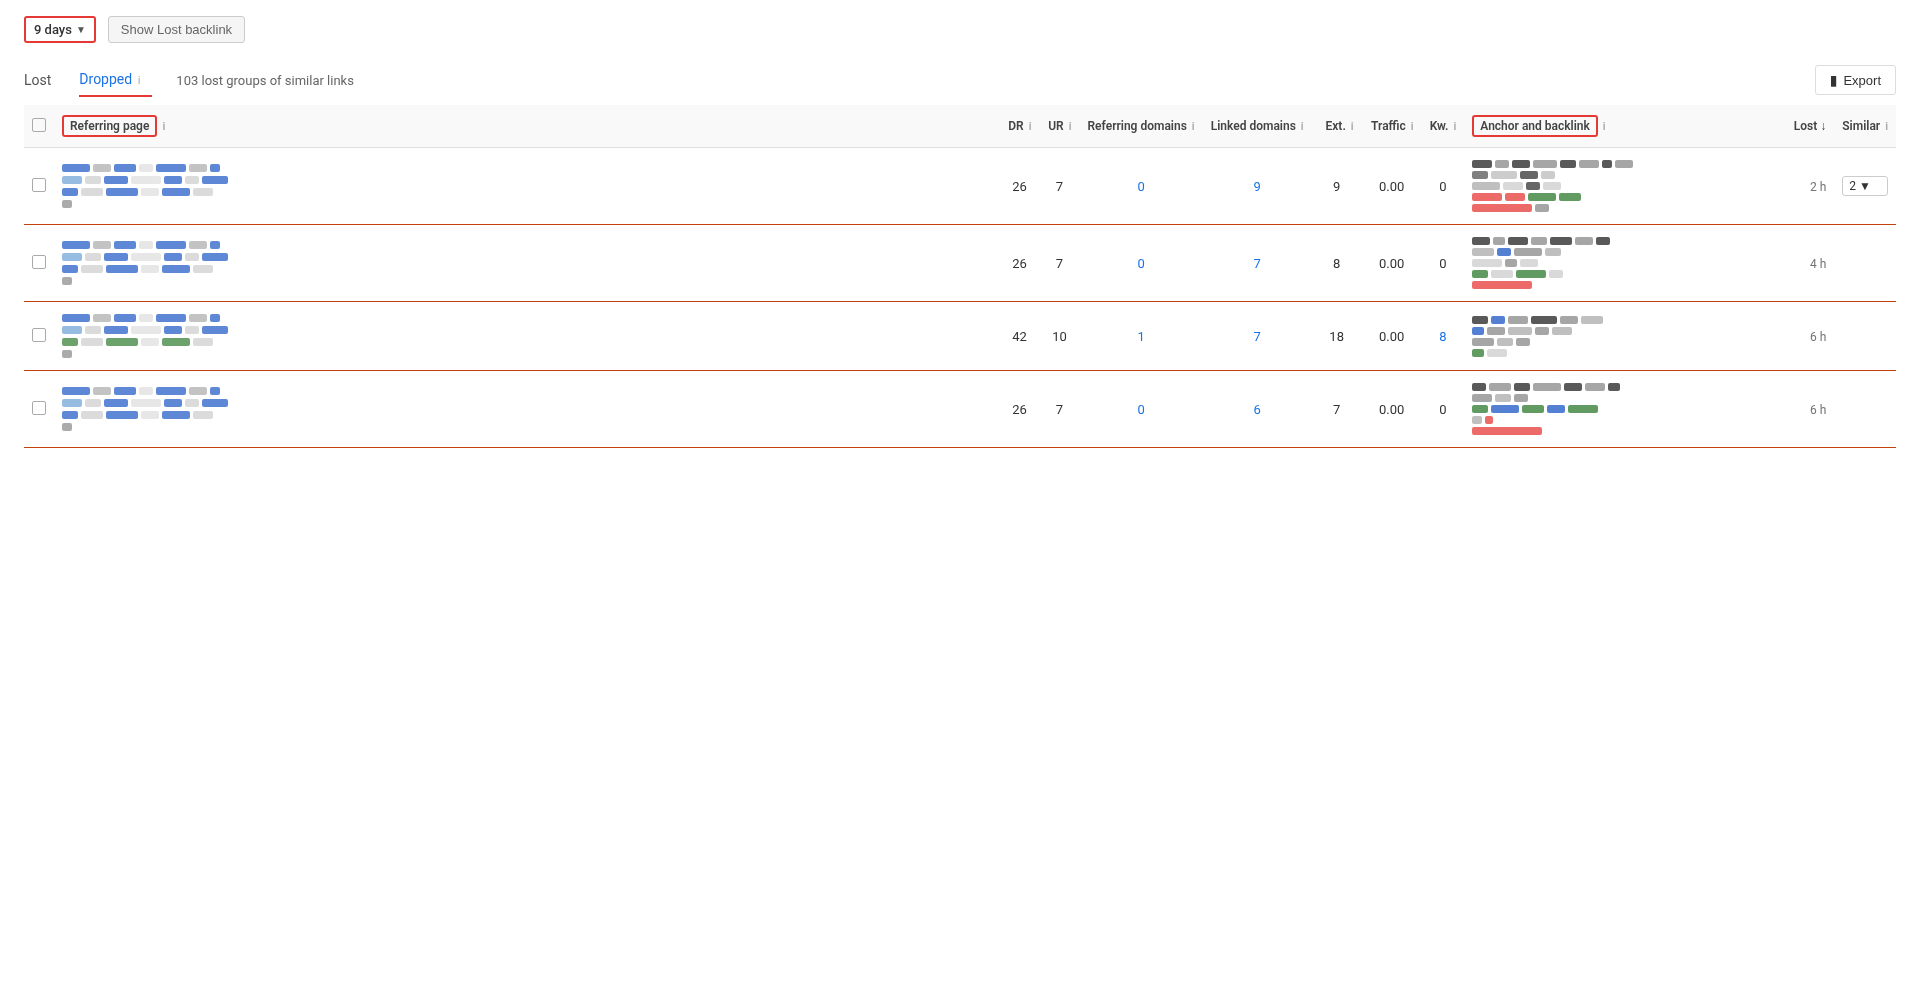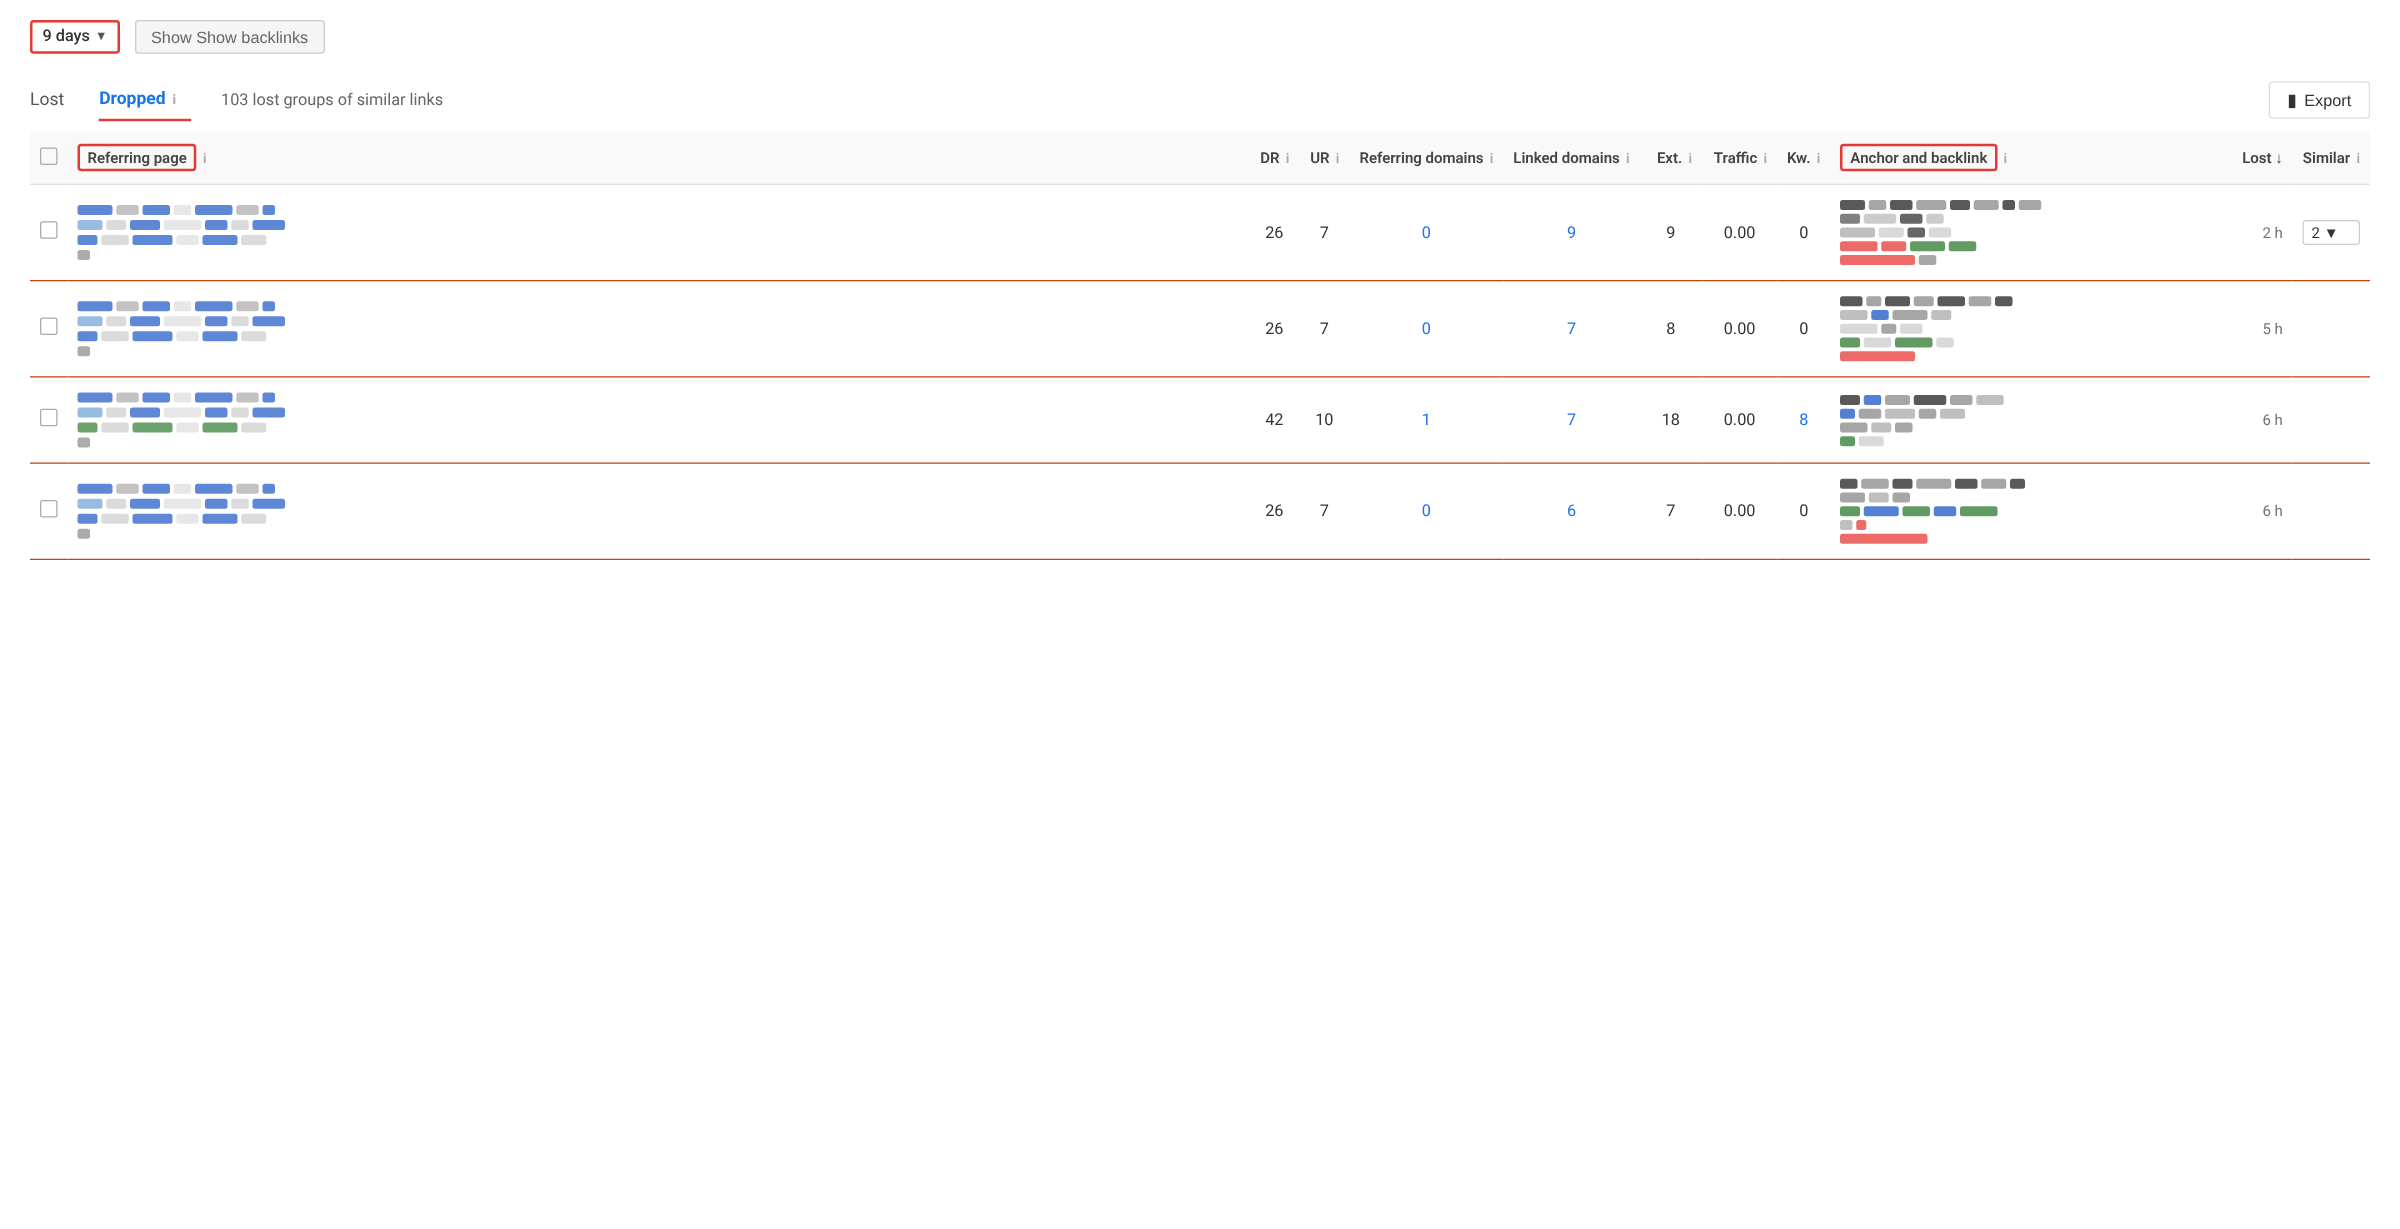--- a/index.html
+++ b/index.html
@@ -54,21 +54,21 @@
     .tab {
       padding: 8px 12px 8px 0;
       font-size: 14px;
       cursor: pointer;
       color: #555;
       margin-right: 16px;
     }
     .tab.active {
       color: #1a73e8;
       border-bottom: 2px solid #e53935;
-      font-weight: 700;
+      font-weight: 400;
     }
     .tab-info {
       font-size: 11px;
       color: #aaa;
       margin-left: 2px;
       cursor: help;
     }
     .tab-count {
       color: #666;
       font-size: 13px;
@@ -182,21 +182,21 @@
 </head>
 <body>
 
 <div class="page-wrapper">
 
   <div class="toolbar">
     <div class="days-dropdown">
       <span>9 days</span>
       <span class="arrow">▼</span>
     </div>
-    <button class="show-lost-btn">Show Show backlinks</button>
+    <button class="show-lost-btn">Show Lost backlink</button>
   </div>
 
   <div class="tabs-and-export">
     <div class="tabs-row">
       <div class="tab">
         <span>Lost</span>
       </div>
       <div class="tab active">
         <span>Dropped</span>
         <span class="tab-info">i</span>
@@ -420,21 +420,21 @@
                   <span class="blur-seg" style="width:16px;background:#2d7a2d;opacity:0.75;"></span>
                   <span class="blur-seg" style="width:22px;background:#ccc;opacity:0.75;"></span>
                   <span class="blur-seg" style="width:30px;background:#2d7a2d;opacity:0.75;"></span>
                   <span class="blur-seg" style="width:14px;background:#ccc;opacity:0.75;"></span>
                 </div>
                 <div class="blur-row">
                   <span class="blur-seg" style="width:60px;background:#e53935;opacity:0.75;"></span>
                 </div>
               </div>
             </td>
-            <td class="right"><span class="lost-time">5 h</span></td>
+            <td class="right"><span class="lost-time">4 h</span></td>
             <td class="center"></td>
           </tr>
           <tr>
             <td class="checkbox-cell"><div class="checkbox"></div></td>
             <td style="min-width: 420px;">
               <div class="page-block">
                 <div class="blur-row">
                   <span class="blur-seg" style="width:28px;background:#1a56c4;opacity:0.7;"></span>
                   <span class="blur-seg" style="width:18px;background:#aaa;opacity:0.7;"></span>
                   <span class="blur-seg" style="width:22px;background:#1a56c4;opacity:0.7;"></span>

